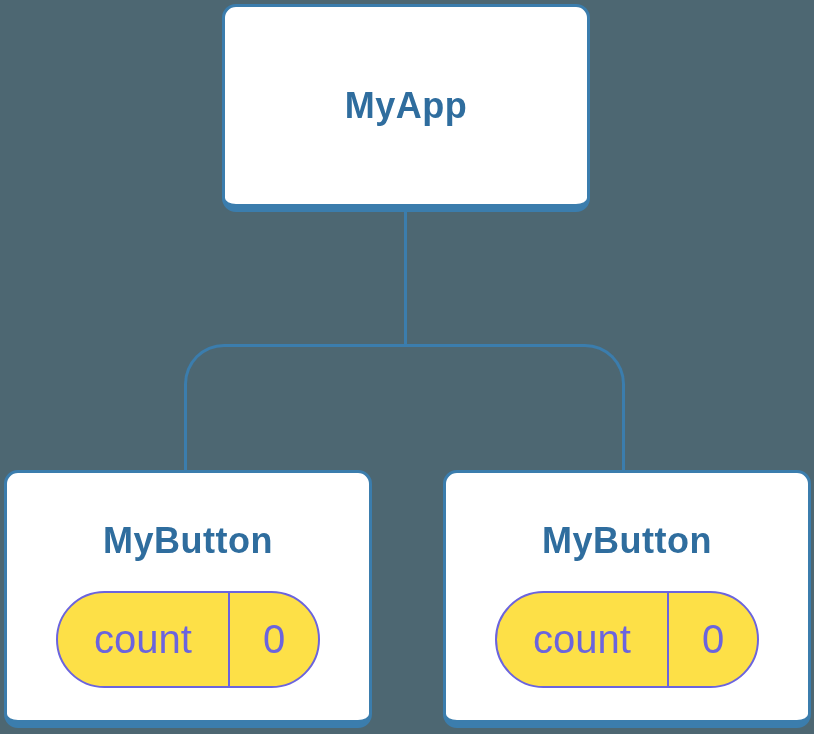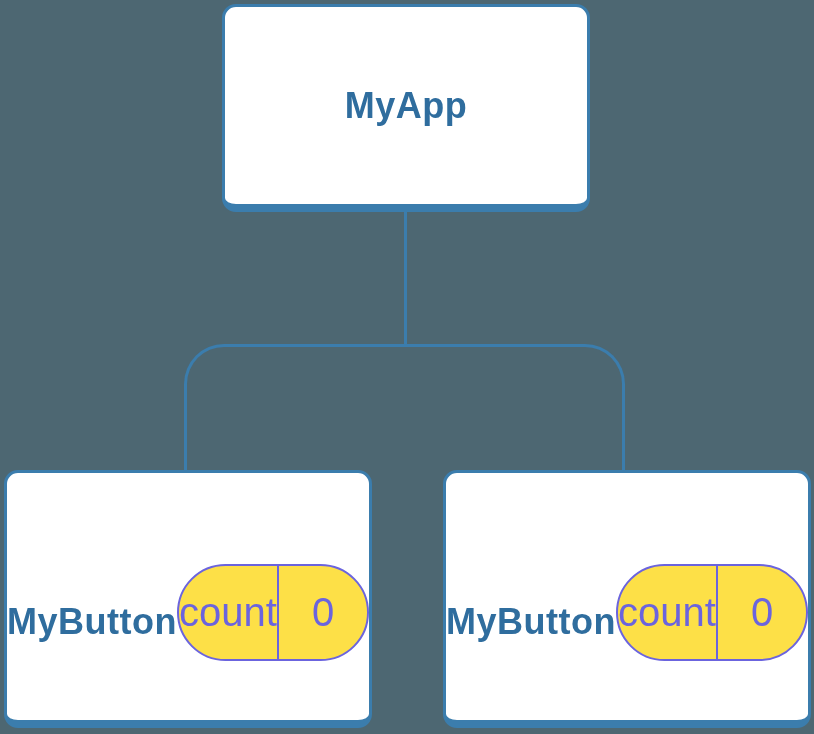--- a/index.html
+++ b/index.html
@@ -30,21 +30,21 @@
     height: 208px;
     display: flex;
     align-items: center;
     justify-content: center;
   }
   .child-node {
     top: 470px;
     width: 368px;
     height: 258px;
     display: flex;
-    flex-direction: row;
+    flex-direction: column;
     align-items: center;
   }
   .child-node.left  { left: 4px; }
   .child-node.right { left: 443px; }
   .node-title {
     color: #2f6d9e;
     font-size: 36px;
     font-weight: bold;
     letter-spacing: 0.5px;
     line-height: 1;

